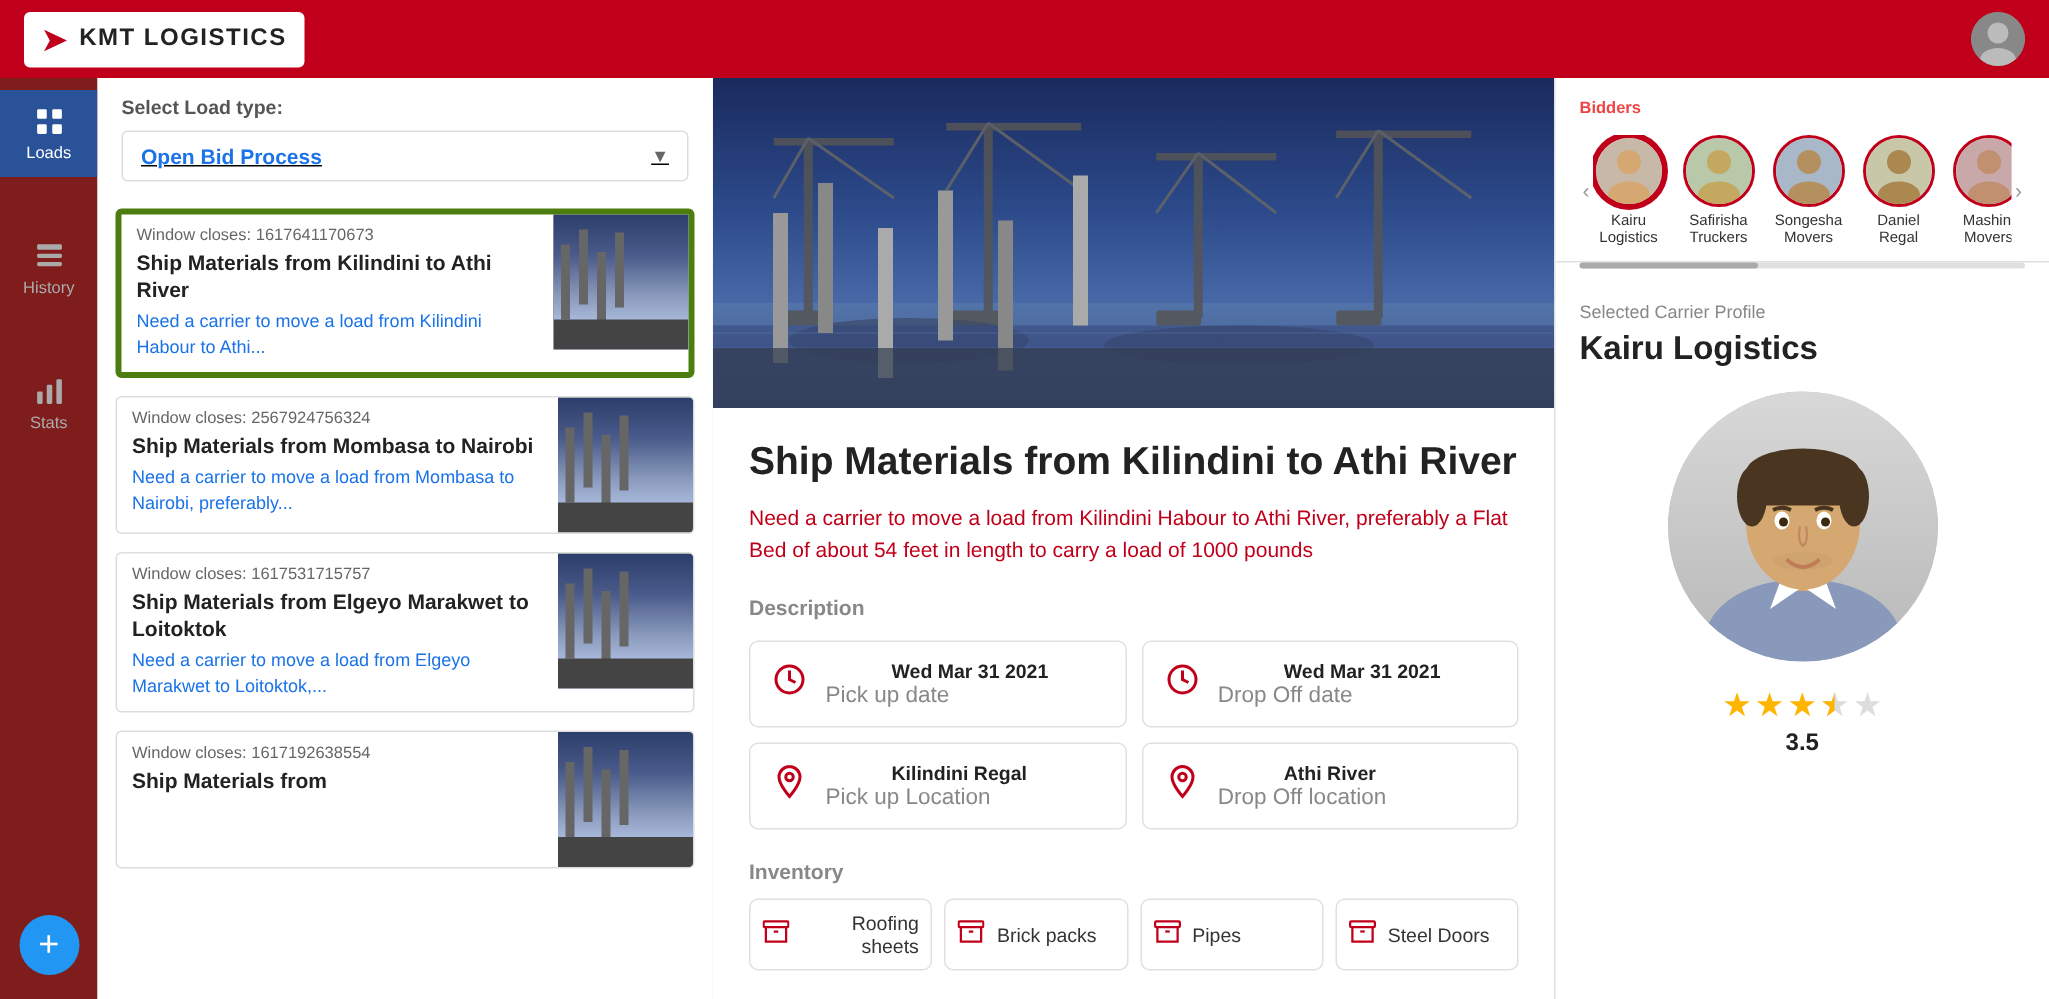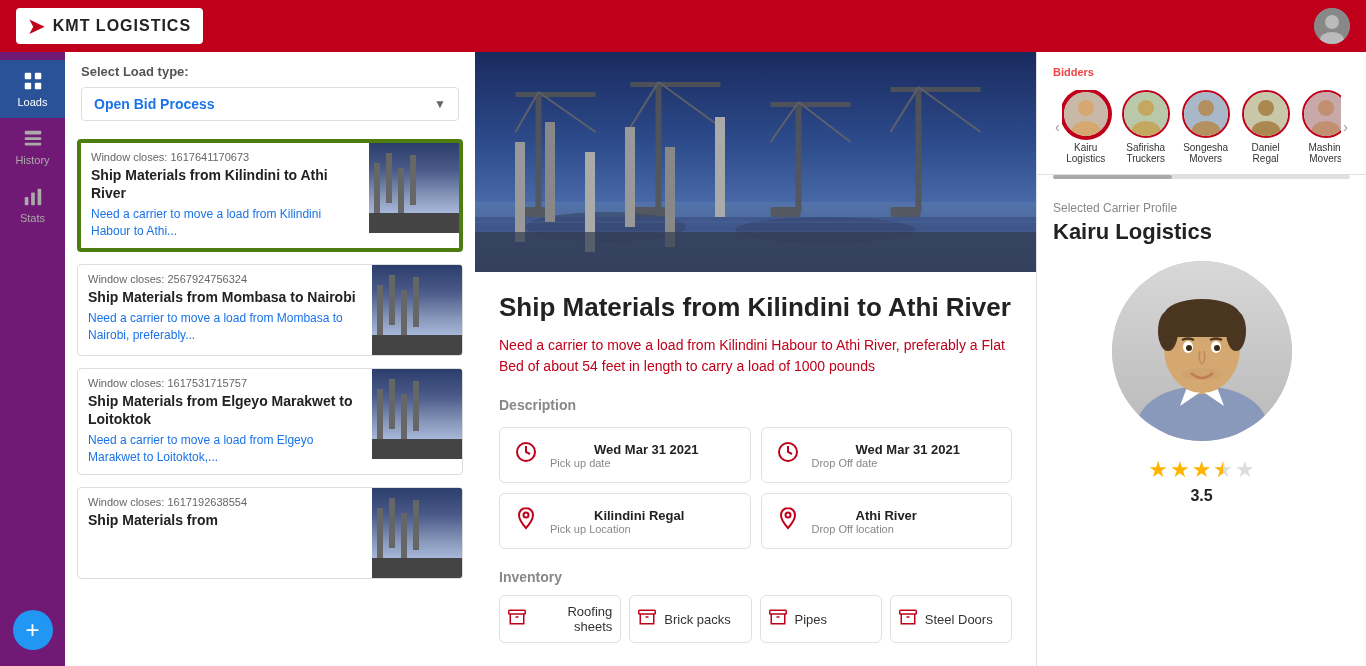--- a/index.html
+++ b/index.html
@@ -50,26 +50,27 @@
     
     .main-layout {
       display: flex;
       flex: 1;
       overflow: hidden;
     }
 
     
     .sidebar {
       width: 65px;
-      background: #701a75;
+      background: #7f1d1d;
       display: flex;
       flex-direction: column;
       align-items: center;
       padding-top: 8px;
       flex-shrink: 0;
+      gap: 32px;
     }
     .sidebar-item {
       width: 100%;
       display: flex;
       flex-direction: column;
       align-items: center;
       padding: 10px 0;
       color: #aaa;
       font-size: 11px;
       cursor: pointer;
@@ -112,20 +113,21 @@
     }
     .dropdown-container {
       margin: 0 16px 12px;
       border: 1px solid #ddd;
       border-radius: 4px;
       display: flex;
       align-items: center;
       padding: 8px 12px;
       cursor: pointer;
       background: white;
+      text-decoration: underline;
     }
     .dropdown-value {
       color: #1a73e8;
       font-size: 14px;
       font-weight: 600;
       flex: 1;
     }
     .dropdown-arrow { color: #666; font-size: 12px; }
 
     
@@ -277,21 +279,21 @@
       font-size: 22px;
       flex-shrink: 0;
     }
     .desc-card-label {
       font-size: 13px;
       font-weight: 700;
       color: #222;
       margin-left: 44px;
     }
     .desc-card-sublabel {
-      font-size: 11px;
+      font-size: 15px;
       color: #888;
     }
     .inventory-section .section-title {
       margin-bottom: 10px;
     }
     .inventory-items {
       display: grid;
       grid-template-columns: repeat(4, 1fr);
       gap: 8px;
       text-align: right;

